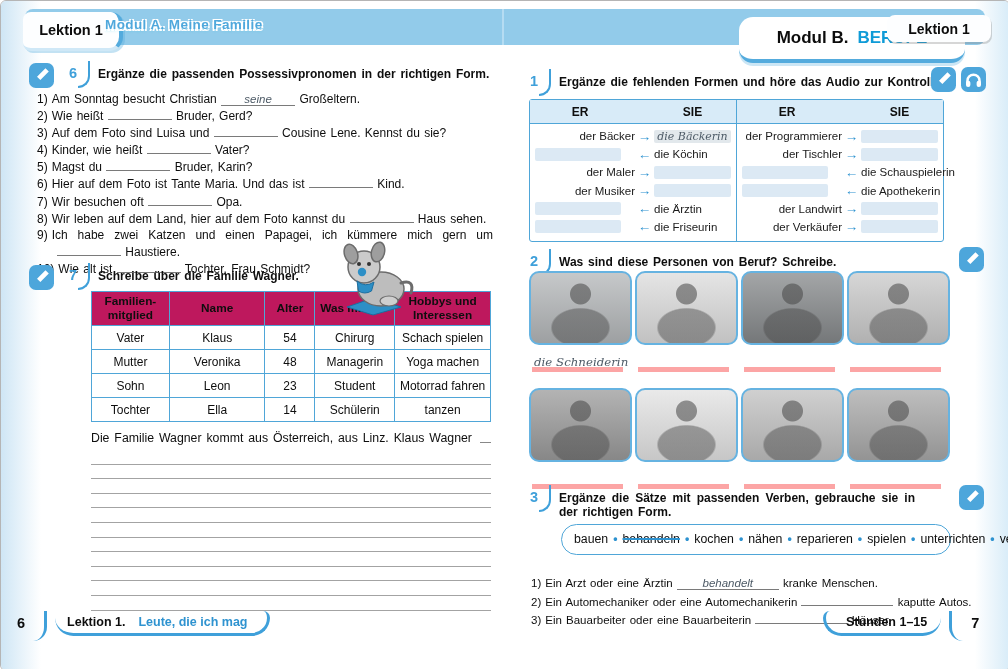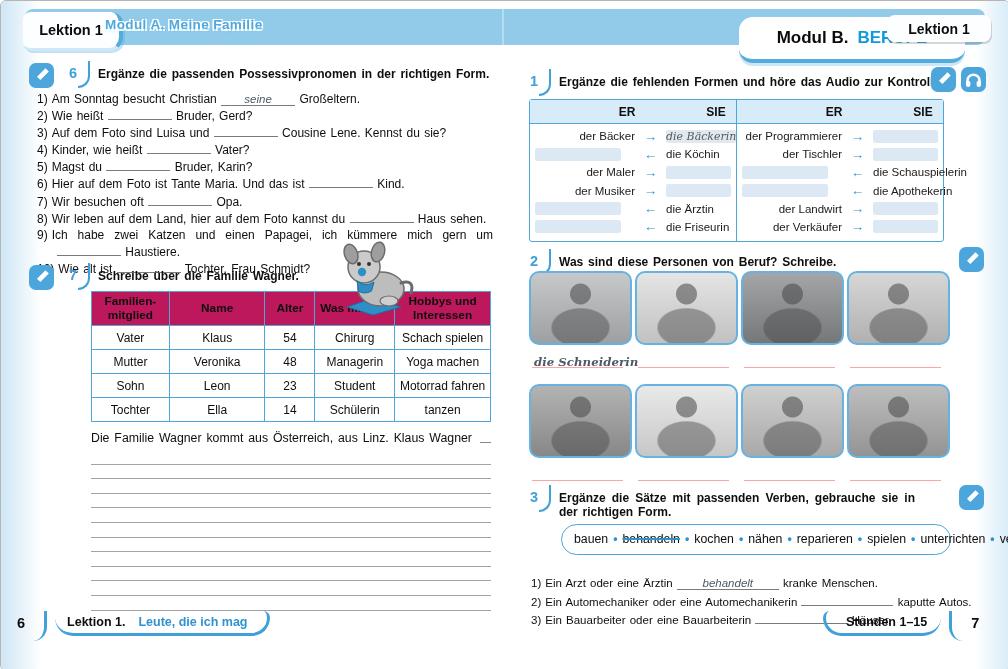--- a/index.html
+++ b/index.html
@@ -50,41 +50,41 @@
   .hook-r{width:11px;height:30px;border-right:3.5px solid #3fa0da;border-radius:0 0 18px 0;}
   .hook-l{width:11px;height:30px;border-left:3.5px solid #3fa0da;border-radius:0 0 0 18px;}
   .f-badge{display:flex;gap:13px;padding:4px 20px 4px 12px;border-bottom:3px solid #3fa0da;border-right:3px solid #3fa0da;border-radius:0 8px 22px 22px;font-weight:bold;font-size:12.5px;color:#0c0c0c;}
   .f-badge .blue{color:#2f93d0;}
   .f-badge2{padding:4px 14px 4px 20px;border-bottom:3px solid #3fa0da;border-left:3px solid #3fa0da;border-radius:8px 0 22px 22px;font-weight:bold;font-size:12.5px;color:#0c0c0c;}
 
   
   #ex1-table{position:absolute;left:528px;top:98px;width:413px;height:141px;border:1.6px solid #4fa6d8;border-radius:3px;display:flex;background:#fff;z-index:2;}
   .half{flex:1;display:flex;flex-direction:column;min-width:0;}
   .half + .half{border-left:1.6px solid #4fa6d8;}
-  .hhead{display:flex;height:23px;background:#d8ebf8;border-bottom:1.6px solid #4fa6d8;align-items:center;font-weight:bold;font-size:12px;color:#0e0e0e;padding-left:47px;}
+  .hhead{display:flex;height:23px;background:#d8ebf8;border-bottom:1.6px solid #4fa6d8;align-items:center;font-weight:bold;font-size:12px;color:#0e0e0e;}
   .hhead .zer,.hhead .zsie{justify-content:center !important;}
   .rows{flex:1;display:flex;flex-direction:column;justify-content:space-around;padding:3px 5px 5px 5px;}
-  .p-row{display:flex;align-items:center;height:17px;font-size:11.5px;color:#1a1a1a;gap:6px;}
+  .p-row{display:flex;align-items:center;height:17px;font-size:11.5px;color:#1a1a1a;}
   .zer{flex:0 0 100px;display:flex;align-items:center;justify-content:flex-end;white-space:nowrap;}
   .zsie{flex:1;display:flex;align-items:center;min-width:0;white-space:nowrap;}
   .parrow{flex:0 0 19px;text-align:center;color:#2d92d0;font-weight:bold;font-size:13.5px;line-height:13px;}
   .bbox{display:inline-block;width:86px;height:13px;background:#dce9f4;border-radius:2px;}
   .zer .bbox{margin-right:auto;}
   .bbox.filled{font-family:"DejaVu Serif",serif;font-style:italic;font-size:11px;color:#4d5a66;text-align:center;line-height:13px;height:auto;min-height:13px;background:#e2e8ec;}
 
   
   #photo-grid{position:absolute;left:528px;top:270px;width:418px;display:grid;grid-template-columns:repeat(4,99px);column-gap:7px;z-index:2;}
   .photo-cell{display:flex;flex-direction:column;}
   .photo{width:99px;height:70px;border:2px solid #66b3e1;border-radius:10px;
     background:
       radial-gradient(circle 11px at 50% 30%, rgba(70,70,70,.55) 10px, transparent 11px),
       radial-gradient(ellipse 30px 20px at 50% 78%, rgba(70,70,70,.45) 28px, transparent 30px),
       linear-gradient(180deg, rgba(255,255,255,.25), rgba(0,0,0,.12)),
       var(--tone,#bbb);}
-  .photo-line{margin:10px 5px 16px 3px;border-bottom:1px solid #fca5a5;height:12px;position:relative;font-weight:bold;}
+  .photo-line{margin:10px 5px 16px 3px;border-bottom:5px solid #fca5a5;height:12px;position:relative;}
   .hand{position:absolute;left:2px;bottom:-2px;font-family:"DejaVu Serif",serif;font-style:italic;font-size:11.8px;color:#4d5a66;white-space:nowrap;}
 
   
   #word-bank{position:absolute;left:560px;top:523px;width:364px;border:1.6px solid #4fa6d8;border-radius:16px;padding:6px 12px;text-align:center;
     font-size:12.3px;color:#0e0e0e;line-height:17px;z-index:2;background:#fff;}
   .wsep{color:#2d92d0;margin:0 5px;font-weight:bold;}
   .word.crossed{text-decoration:line-through;text-decoration-color:#2d92d0;text-decoration-thickness:2px;}
   #ex3-items{position:absolute;left:530px;top:574px;width:432px;}
   #ex3-items .s-item{white-space:nowrap;font-size:11.5px;line-height:17.5px;text-align:left;}
   #ex3-items .blank{min-width:92px;}

